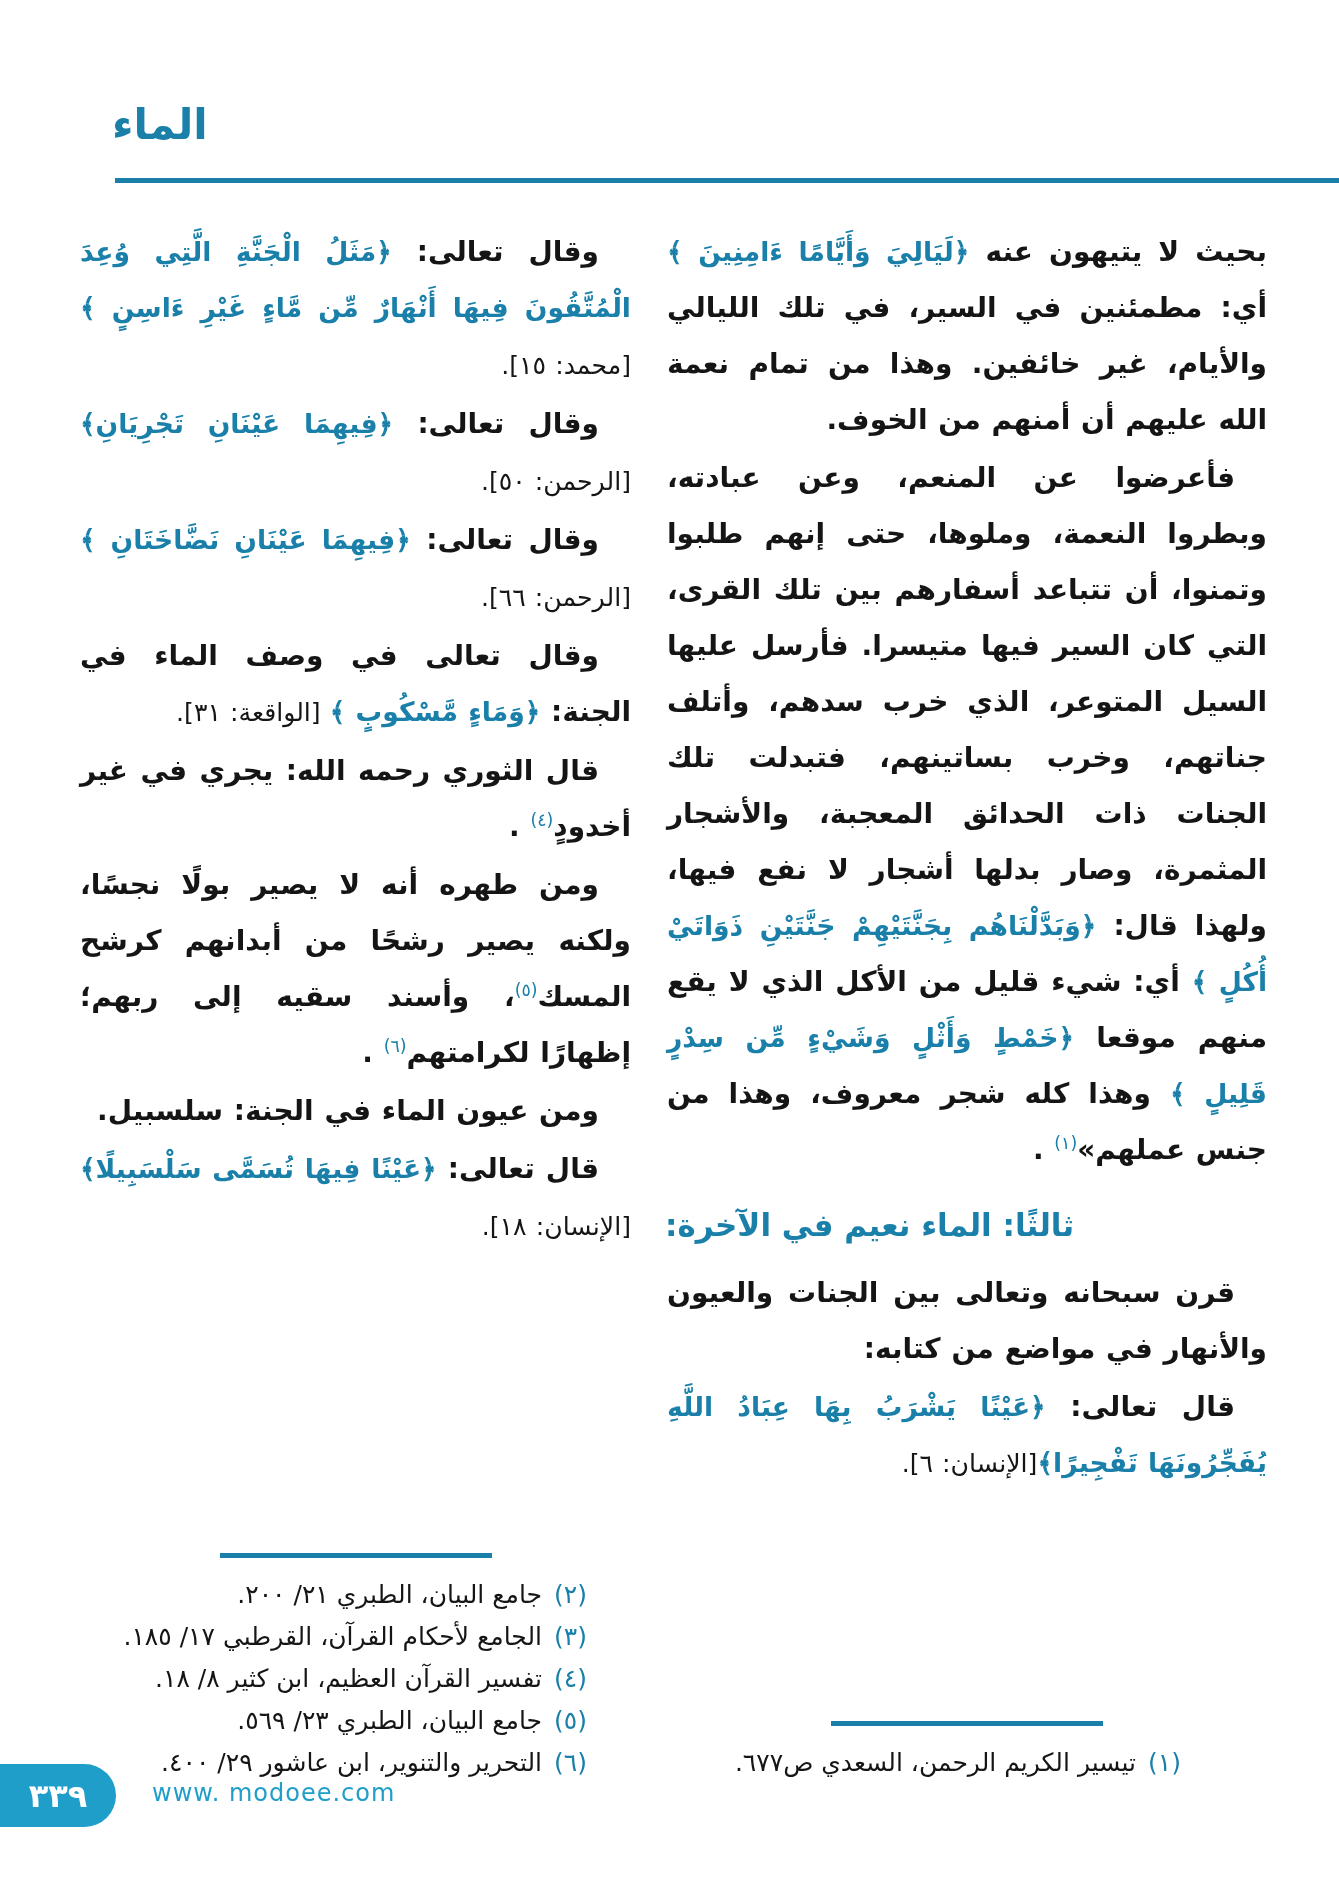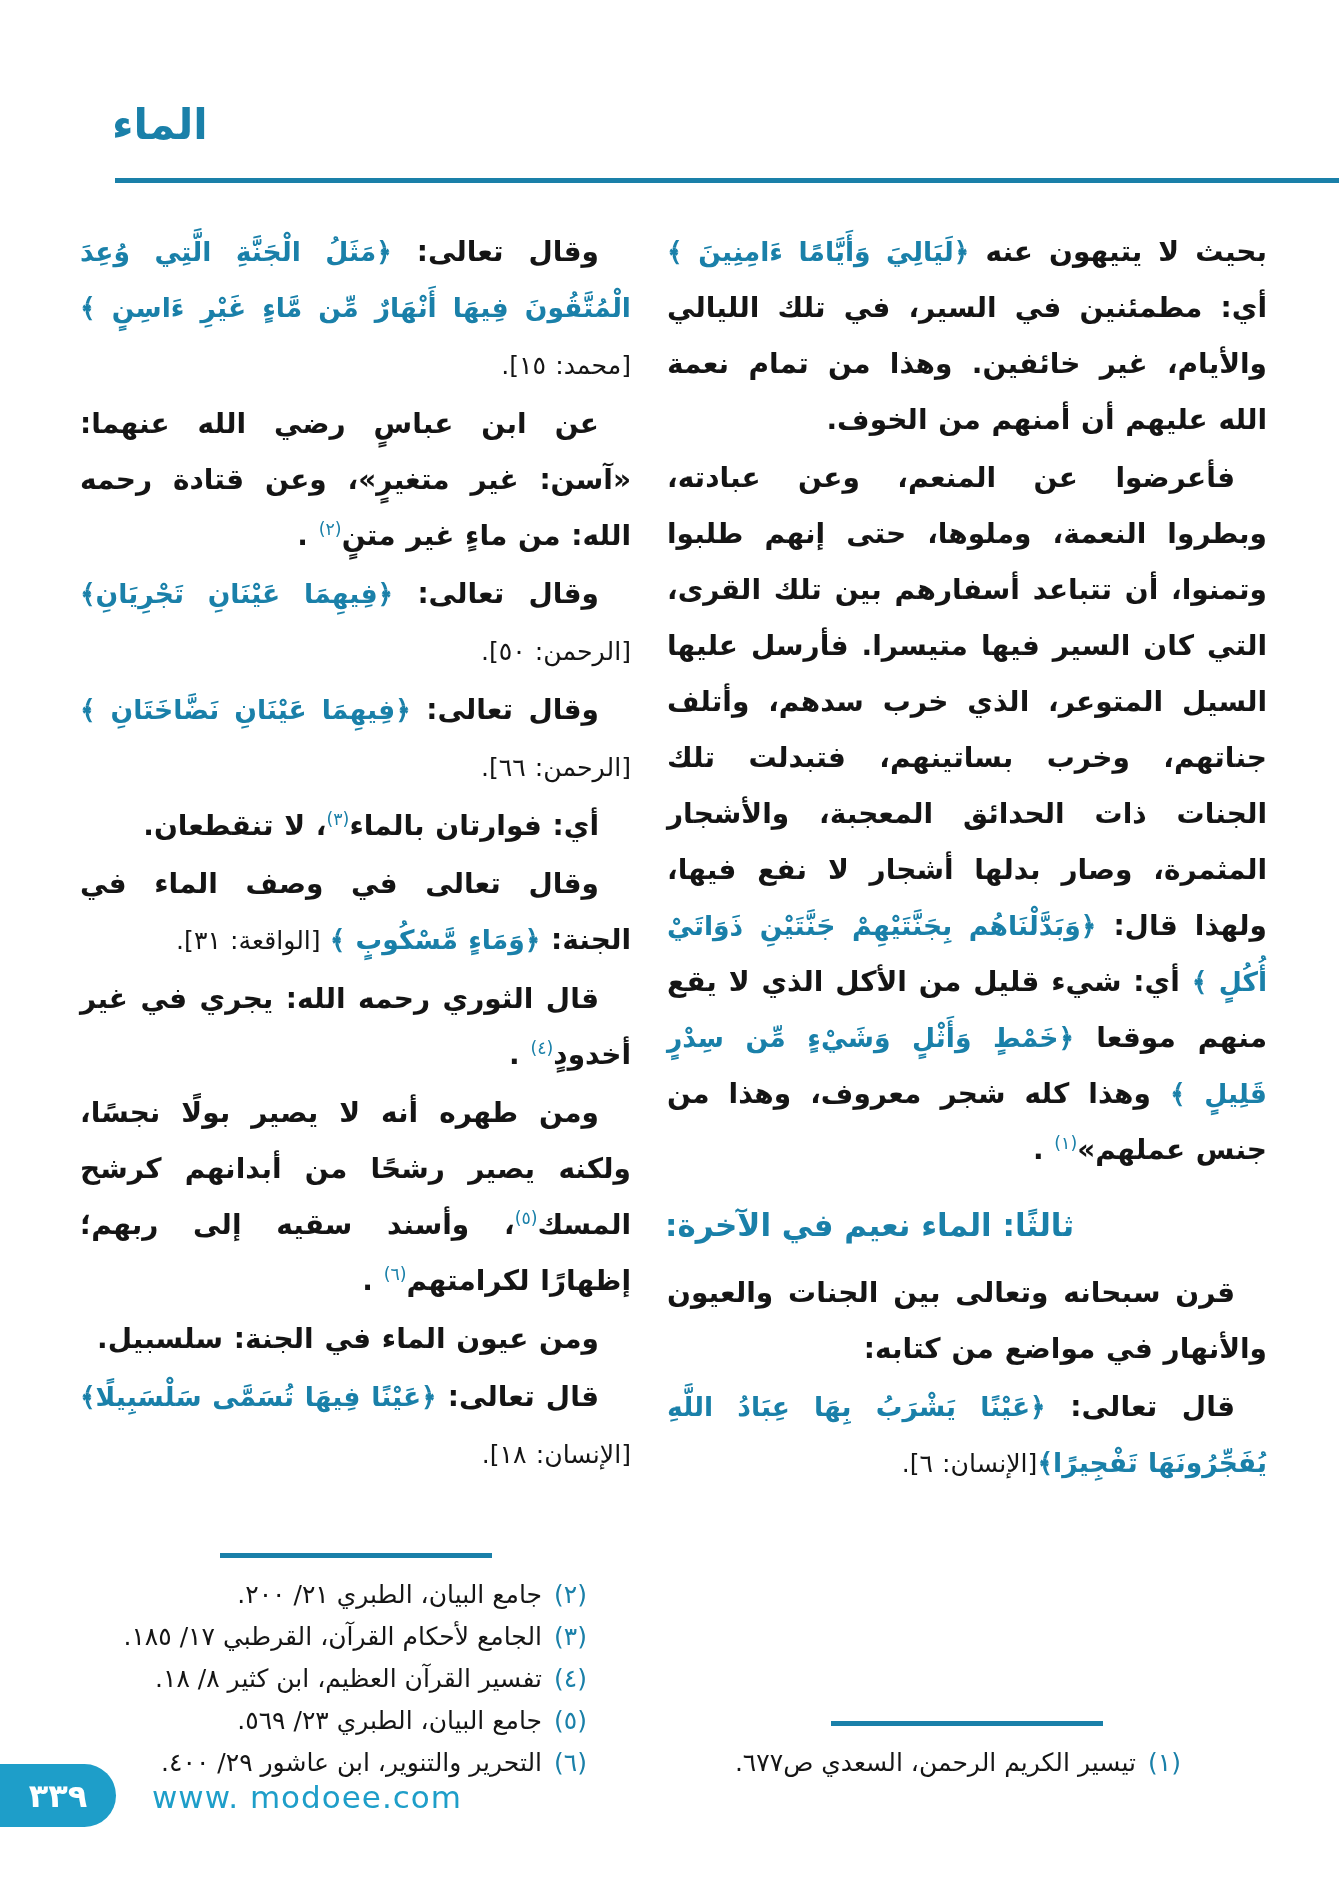--- a/index.html
+++ b/index.html
@@ -56,21 +56,21 @@
   .fn-text{flex:1 1 auto;}
   
   .page-badge{
     position:absolute;left:0;top:1764px;width:116px;height:63px;
     background:var(--footer-blue);border-radius:0 32px 32px 0;
     display:flex;align-items:center;justify-content:center;
   }
   .page-number{color:#ffffff;font-size:32px;font-weight:700;line-height:1;}
   .website{
     position:absolute;left:152px;top:1779px;direction:ltr;
-    color:var(--footer-blue);font-size:31px;font-weight:400;letter-spacing:1px;
+    color:var(--footer-blue);font-size:24px;font-weight:400;letter-spacing:1px;
   }
 </style>
 </head>
 <body>
 
 <div class="page">
 
   <div class="header-title">الماء</div>
 
   <div class="header-rule"></div>
@@ -92,24 +92,22 @@
               <span class="fn-marker">(١)</span>
               <span class="fn-text">تيسير الكريم الرحمن، السعدي ص٦٧٧.</span>
             </div>
           </div>
       </div>
     </section>
 
     <section class="col col-left">
       <div class="paras">
           <p class="para"><span class="seg-body">وقال تعالى: </span><span class="seg-quran">﴿مَثَلُ الْجَنَّةِ الَّتِي وُعِدَ الْمُتَّقُونَ فِيهَا أَنْهَارٌ مِّن مَّاءٍ غَيْرِ ءَاسِنٍ ﴾</span><span class="seg-ref"> [محمد: ١٥].</span></p>
-          <p class="para"><span class="seg-body">عن ابن عباسٍ رضي الله عنهما: «آسن: غير متغيرٍ»، وعن قتادة رحمه الله: من ماءٍ غير متنٍ</span><sup class="seg-fnref">(٢)</sup><span class="seg-body"> .</span></p>
           <p class="para"><span class="seg-body">وقال تعالى: </span><span class="seg-quran">﴿فِيهِمَا عَيْنَانِ تَجْرِيَانِ﴾</span><span class="seg-ref"> [الرحمن: ٥٠].</span></p>
           <p class="para"><span class="seg-body">وقال تعالى: </span><span class="seg-quran">﴿فِيهِمَا عَيْنَانِ نَضَّاخَتَانِ ﴾</span><span class="seg-ref"> [الرحمن: ٦٦].</span></p>
-          <p class="para"><span class="seg-body">أي: فوارتان بالماء</span><sup class="seg-fnref">(٣)</sup><span class="seg-body">، لا تنقطعان.</span></p>
           <p class="para"><span class="seg-body">وقال تعالى في وصف الماء في الجنة: </span><span class="seg-quran">﴿وَمَاءٍ مَّسْكُوبٍ ﴾</span><span class="seg-ref"> [الواقعة: ٣١].</span></p>
           <p class="para"><span class="seg-body">قال الثوري رحمه الله: يجري في غير أخدودٍ</span><sup class="seg-fnref">(٤)</sup><span class="seg-body"> .</span></p>
           <p class="para"><span class="seg-body">ومن طهره أنه لا يصير بولًا نجسًا، ولكنه يصير رشحًا من أبدانهم كرشح المسك</span><sup class="seg-fnref">(٥)</sup><span class="seg-body">، وأسند سقيه إلى ربهم؛ إظهارًا لكرامتهم</span><sup class="seg-fnref">(٦)</sup><span class="seg-body"> .</span></p>
           <p class="para"><span class="seg-body">ومن عيون الماء في الجنة: سلسبيل.</span></p>
           <p class="para"><span class="seg-body">قال تعالى: </span><span class="seg-quran">﴿عَيْنًا فِيهَا تُسَمَّى سَلْسَبِيلًا﴾</span><span class="seg-ref"> [الإنسان: ١٨].</span></p>
         </div>
       <div class="footnotes">
         <div class="fn-sep"></div>
         <div class="fn-list">
             <div class="fn-row">

